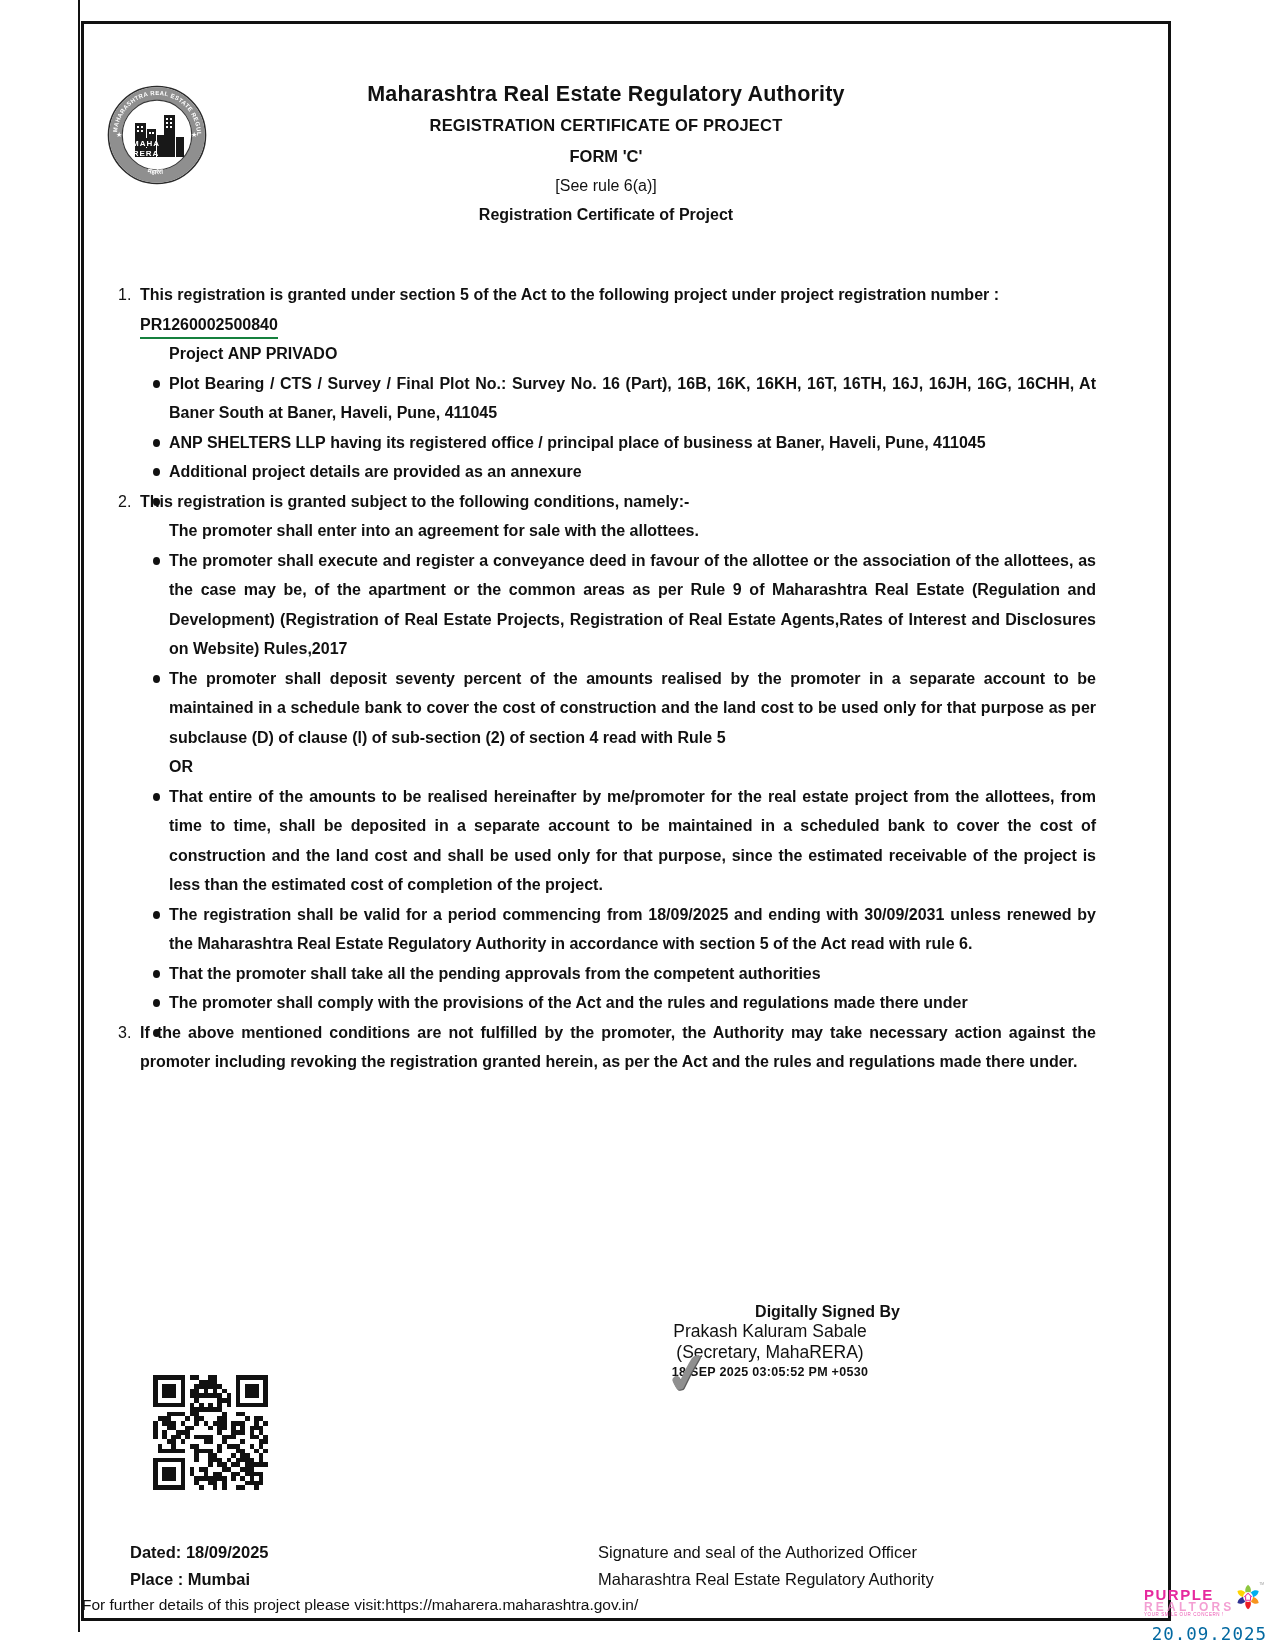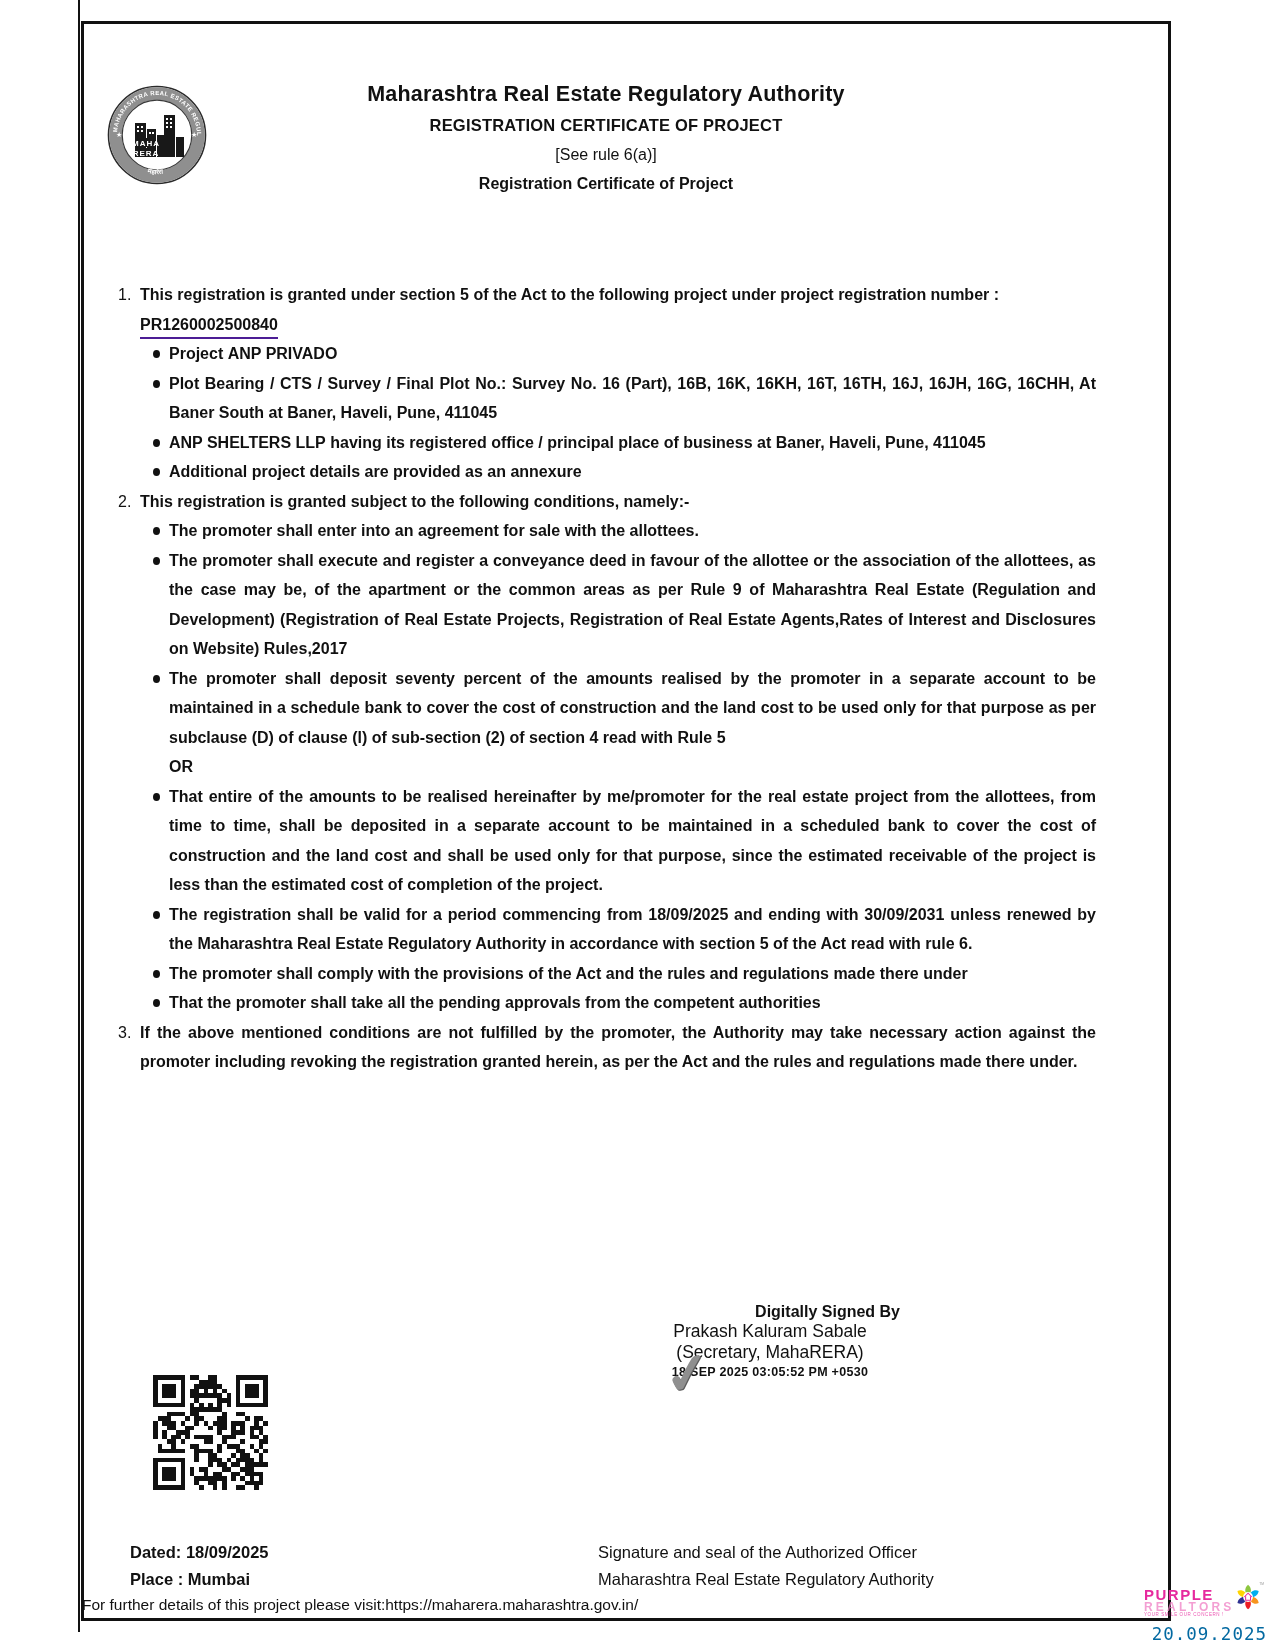--- a/index.html
+++ b/index.html
@@ -20,23 +20,23 @@
   .h-form { font-size:16.5px; font-weight:bold; margin-top:12px; }
   .h-rule { font-size:16px; margin-top:11px; }
   .h-sub  { font-size:16px; font-weight:bold; margin-top:11px; }
 
   
   .content { position:absolute; left:118px; top:280px; width:978px; font-size:16px; line-height:29.5px; }
   .item { display:flex; margin-top:23px; }
   .item:first-child { margin-top:0; }
   .item .num { width:22px; flex:0 0 22px; }
   .item .itext { flex:1; text-align:justify;font-weight:bold; }
-  .regno { display:inline-block; border-bottom:2px solid #4c1d95; line-height:24px; margin-top:3px; }
+  .regno { display:inline-block; border-bottom:2px solid #15803d; line-height:24px; margin-top:3px; }
   .bullets { margin-left:12px; }
-  .bullet { display:flex; }
+  .bullet { display:flex;align-items:flex-end; }
   .bullet .dot { flex:0 0 17px; position:relative; }
   .bullet .dot::before {
     content:""; position:absolute; left:1px; top:11px; width:7px; height:8px;
     background:#111; border-radius:50%;
   }
   .bullet .btext { flex:1; text-align:justify; }
 
   
   .sigblock { position:absolute; left:640px; top:1303px; width:260px; text-align:center; }
   .sig-title { font-size:16px; font-weight:bold;text-align:right; }
@@ -114,20 +114,21 @@
     </g>
     <g font-family="Liberation Sans, sans-serif" font-weight="bold" text-anchor="middle">
       <rect x="29" y="53" width="20" height="9" fill="#181818"></rect>
       <rect x="29" y="63" width="20" height="9" fill="#181818"></rect>
       <text x="39" y="60.5" font-size="8" fill="#ffffff" letter-spacing="1">MAHA</text>
       <text x="39" y="70.5" font-size="8" fill="#ffffff" letter-spacing="1">RERA</text>
     </g>
   </svg>
   <div class="h-authority">Maharashtra Real Estate Regulatory Authority</div>
   <div class="h-cert">REGISTRATION CERTIFICATE OF PROJECT</div>
+  <div class="h-form">FORM 'C'</div>
   <div class="h-rule">[See rule 6(a)]</div>
   <div class="h-sub">Registration Certificate of Project</div>
 </header>
 
 <main class="content">
 
   <section>
     <div class="item">
       <span class="num">1.</span>
       <div class="itext">
@@ -187,26 +188,26 @@
               <div class="btext"><span>That entire of the amounts to be realised hereinafter by me/promoter for the real estate project from the allottees, from time to time, shall be deposited in a separate account to be maintained in a scheduled bank to cover the cost of construction and the land cost and shall be used only for that purpose, since the estimated receivable of the project is less than the estimated cost of completion of the project.</span></div>
             </div>
 
             <div class="bullet">
               <span class="dot"></span>
               <div class="btext"><span>The registration shall be valid for a period commencing from </span><b>18/09/2025</b><span> and ending with </span><b>30/09/2031</b><span> unless renewed by the Maharashtra Real Estate Regulatory Authority in accordance with section 5 of the Act read with rule 6.</span></div>
             </div>
 
             <div class="bullet">
               <span class="dot"></span>
+              <div class="btext"><span>That the promoter shall take all the pending approvals from the competent authorities</span></div>
+            </div>
+
+            <div class="bullet">
+              <span class="dot"></span>
               <div class="btext"><span>The promoter shall comply with the provisions of the Act and the rules and regulations made there under</span></div>
-            </div>
-
-            <div class="bullet">
-              <span class="dot"></span>
-              <div class="btext"><span>That the promoter shall take all the pending approvals from the competent authorities</span></div>
             </div>
 
         </div>
       </div>
     </div>
   </section>
 
   <section>
     <div class="item">
       <span class="num">3.</span>

